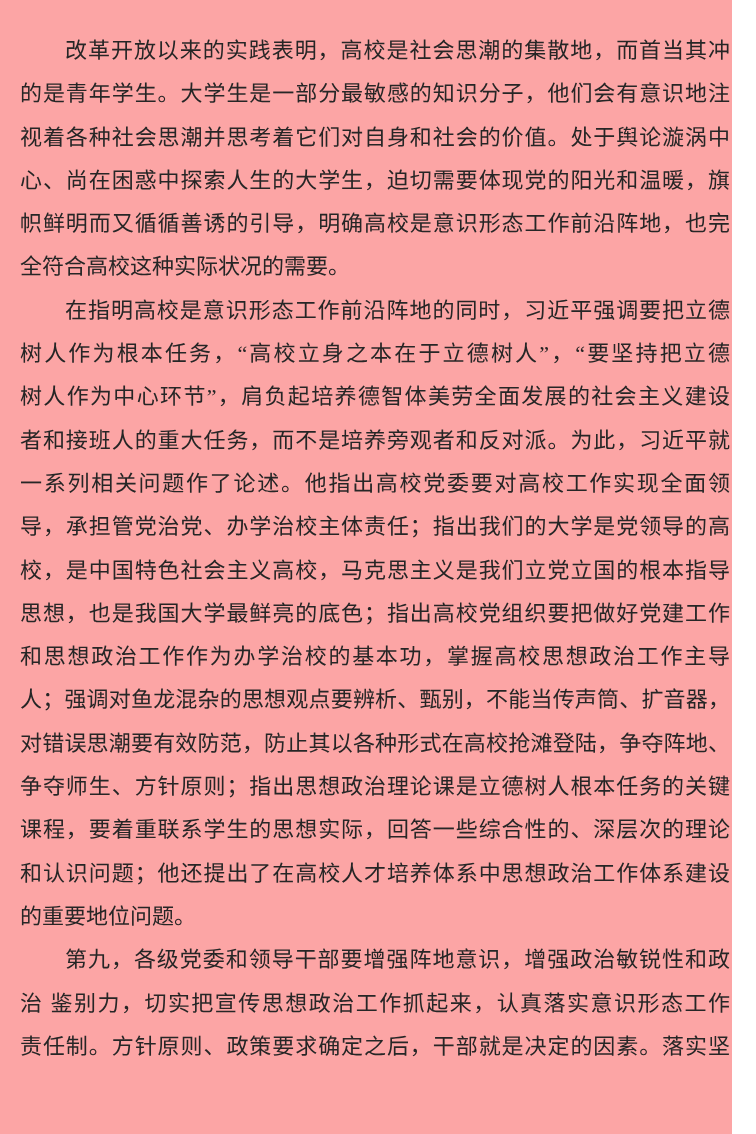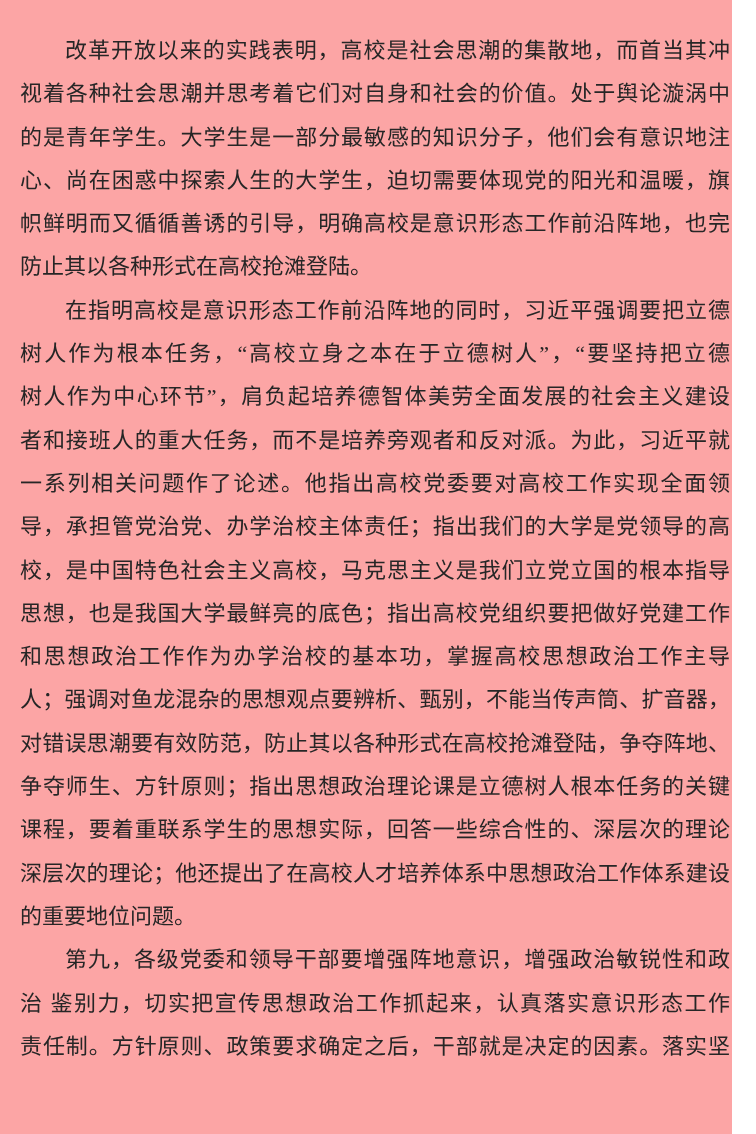--- a/index.html
+++ b/index.html
@@ -44,42 +44,42 @@
   }
 </style>
 </head>
 <body>
 
 <div class="page">
   <div class="page-body">
 
     <div class="para">
       <div class="ln ind">改革开放以来的实践表明，高校是社会思潮的集散地，而首当其冲</div>
+      <div class="ln">的是青年学生。大学生是一部分最敏感的知识分子，他们会有意识地注</div>
       <div class="ln">视着各种社会思潮并思考着它们对自身和社会的价值。处于舆论漩涡中</div>
-      <div class="ln">的是青年学生。大学生是一部分最敏感的知识分子，他们会有意识地注</div>
       <div class="ln">心、尚在困惑中探索人生的大学生，迫切需要体现党的阳光和温暖，旗</div>
       <div class="ln">帜鲜明而又循循善诱的引导，明确高校是意识形态工作前沿阵地，也完</div>
-      <div class="ln end">防止其以各种形式在高校抢滩登陆。</div>
+      <div class="ln end">全符合高校这种实际状况的需要。</div>
     </div>
 
     <div class="para">
       <div class="ln ind">在指明高校是意识形态工作前沿阵地的同时，习近平强调要把立德</div>
       <div class="ln">树人作为根本任务，“高校立身之本在于立德树人”，“要坚持把立德</div>
       <div class="ln">树人作为中心环节”，肩负起培养德智体美劳全面发展的社会主义建设</div>
       <div class="ln">者和接班人的重大任务，而不是培养旁观者和反对派。为此，习近平就</div>
       <div class="ln">一系列相关问题作了论述。他指出高校党委要对高校工作实现全面领</div>
       <div class="ln">导，承担管党治党、办学治校主体责任；指出我们的大学是党领导的高</div>
       <div class="ln">校，是中国特色社会主义高校，马克思主义是我们立党立国的根本指导</div>
       <div class="ln">思想，也是我国大学最鲜亮的底色；指出高校党组织要把做好党建工作</div>
       <div class="ln">和思想政治工作作为办学治校的基本功，掌握高校思想政治工作主导</div>
       <div class="ln">人；强调对鱼龙混杂的思想观点要辨析、甄别，不能当传声筒、扩音器，</div>
       <div class="ln">对错误思潮要有效防范，防止其以各种形式在高校抢滩登陆，争夺阵地、</div>
       <div class="ln">争夺师生、方针原则；指出思想政治理论课是立德树人根本任务的关键</div>
       <div class="ln">课程，要着重联系学生的思想实际，回答一些综合性的、深层次的理论</div>
-      <div class="ln">深层次的理论；他还提出了在高校人才培养体系中思想政治工作体系建设</div>
+      <div class="ln">和认识问题；他还提出了在高校人才培养体系中思想政治工作体系建设</div>
       <div class="ln end">的重要地位问题。</div>
     </div>
 
     <div class="para">
       <div class="ln ind">第九，各级党委和领导干部要增强阵地意识，增强政治敏锐性和政</div>
       <div class="ln">治 鉴别力，切实把宣传思想政治工作抓起来，认真落实意识形态工作</div>
       <div class="ln">责任制。方针原则、政策要求确定之后，干部就是决定的因素。落实坚</div>
     </div>
 
   </div>

